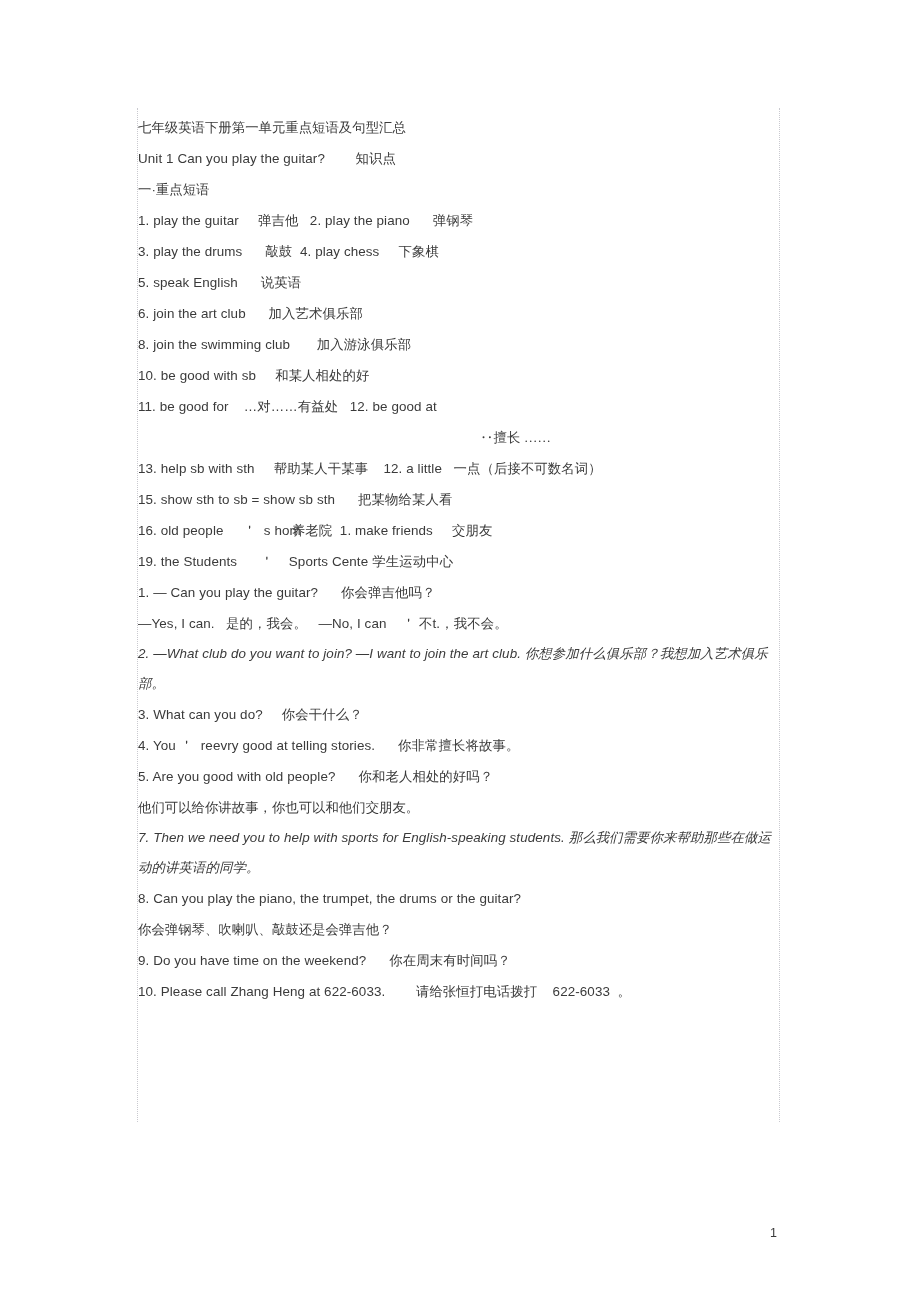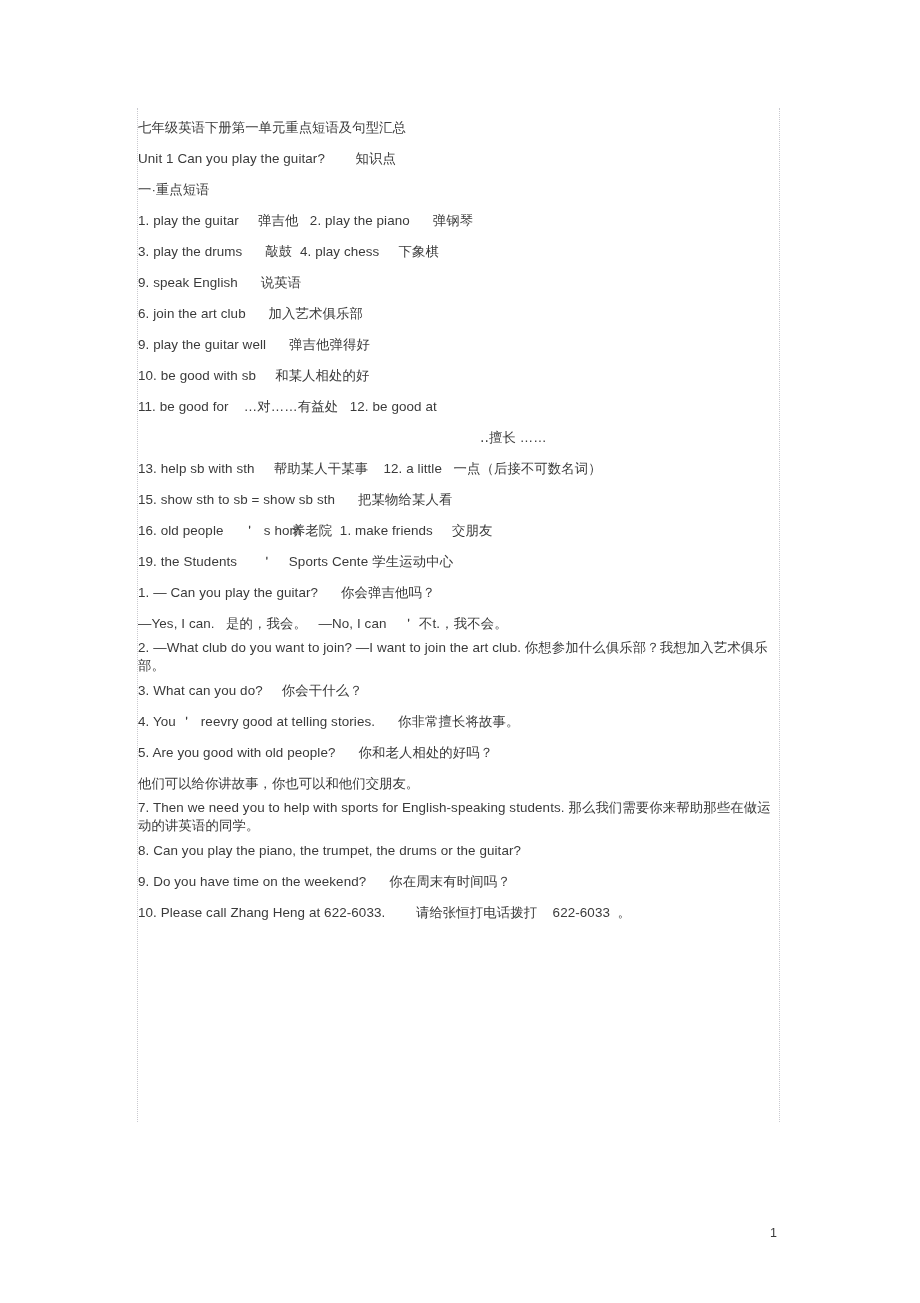--- a/index.html
+++ b/index.html
@@ -50,32 +50,32 @@
     letter-spacing: 0.1px;
   }
   .line.cn {
     letter-spacing: 0px;
   }
   .line.wrap {
     white-space: normal;
   }
 
   
-  .line.tight { line-height: 18px; }
+  .line.tight { line-height: 30px; font-style: italic; }
 
   
   .en { font-family: "Liberation Sans", "DejaVu Sans", sans-serif; }
   .zh { font-family: Liberation Sans, sans-serif; }
 
   
   .overlap-1 { margin-left: -9px; }
   .overlap-2 { margin-left: -11px; padding-left: 15px; }
 
   
-  .indent-far { padding-left: 342px; }
+  .indent-far { padding-left: 342px; font-family: Liberation Serif, serif; }
 
   
   #page-number {
     position: absolute;
     left: 770px;
     top: 1226px;
     font-size: 12.5px;
     color: #3a3a3a;
   }
 </style>
@@ -90,23 +90,23 @@
   <div id="body-text">
 
     <div class="line cn">七年级英语下册第一单元重点短语及句型汇总</div>
 
     <div class="line">Unit 1 Can you play the guitar?        知识点</div>
 
     <div class="line cn">一·重点短语</div>
 
     <div class="line">1. play the guitar     弹吉他   2. play the piano      弹钢琴</div>
     <div class="line">3. play the drums      敲鼓  4. play chess     下象棋</div>
-    <div class="line">9. speak English      说英语</div>
+    <div class="line">5. speak English      说英语</div>
     <div class="line">6. join the art club      加入艺术俱乐部</div>
-    <div class="line">9. play the guitar well      弹吉他弹得好</div>
+    <div class="line">8. join the swimming club       加入游泳俱乐部</div>
     <div class="line">10. be good with sb     和某人相处的好</div>
 
     <div class="line">11. be good for    …对……有益处   12. be good at</div>
     <div class="line indent-far">‥擅长 ……</div>
 
     <div class="line">13. help sb with sth     帮助某人干某事    12. a little   一点（后接不可数名词）</div>
     <div class="line">15. show sth to sb = show sb sth      把某物给某人看</div>
 
     <div class="line"><span class="en">16. old people     ＇  s hom</span><span class="zh overlap-1">养老院</span><span class="en">  1. make friends     交朋友</span></div>
 
@@ -120,20 +120,21 @@
 
     <div class="line">3. What can you do?     你会干什么？</div>
     <div class="line">4. You ＇  reevry good at telling stories.      你非常擅长将故事。</div>
     <div class="line">5. Are you good with old people?      你和老人相处的好吗？</div>
 
     <div class="line cn">他们可以给你讲故事，你也可以和他们交朋友。</div>
 
     <div class="line wrap tight">7. Then we need you to help with sports for English-speaking students.         那么我们需要你来帮助那些在做运动的讲英语的同学。</div>
 
     <div class="line">8. Can you play the piano, the trumpet, the drums or the guitar?</div>
+    <div class="line cn">你会弹钢琴、吹喇叭、敲鼓还是会弹吉他？</div>
 
     <div class="line">9. Do you have time on the weekend?      你在周末有时间吗？</div>
     <div class="line">10. Please call Zhang Heng at 622-6033.        请给张恒打电话拨打    622-6033  。</div>
 
   </div>
 
   <div id="page-number">1</div>
 
 </div>
 

